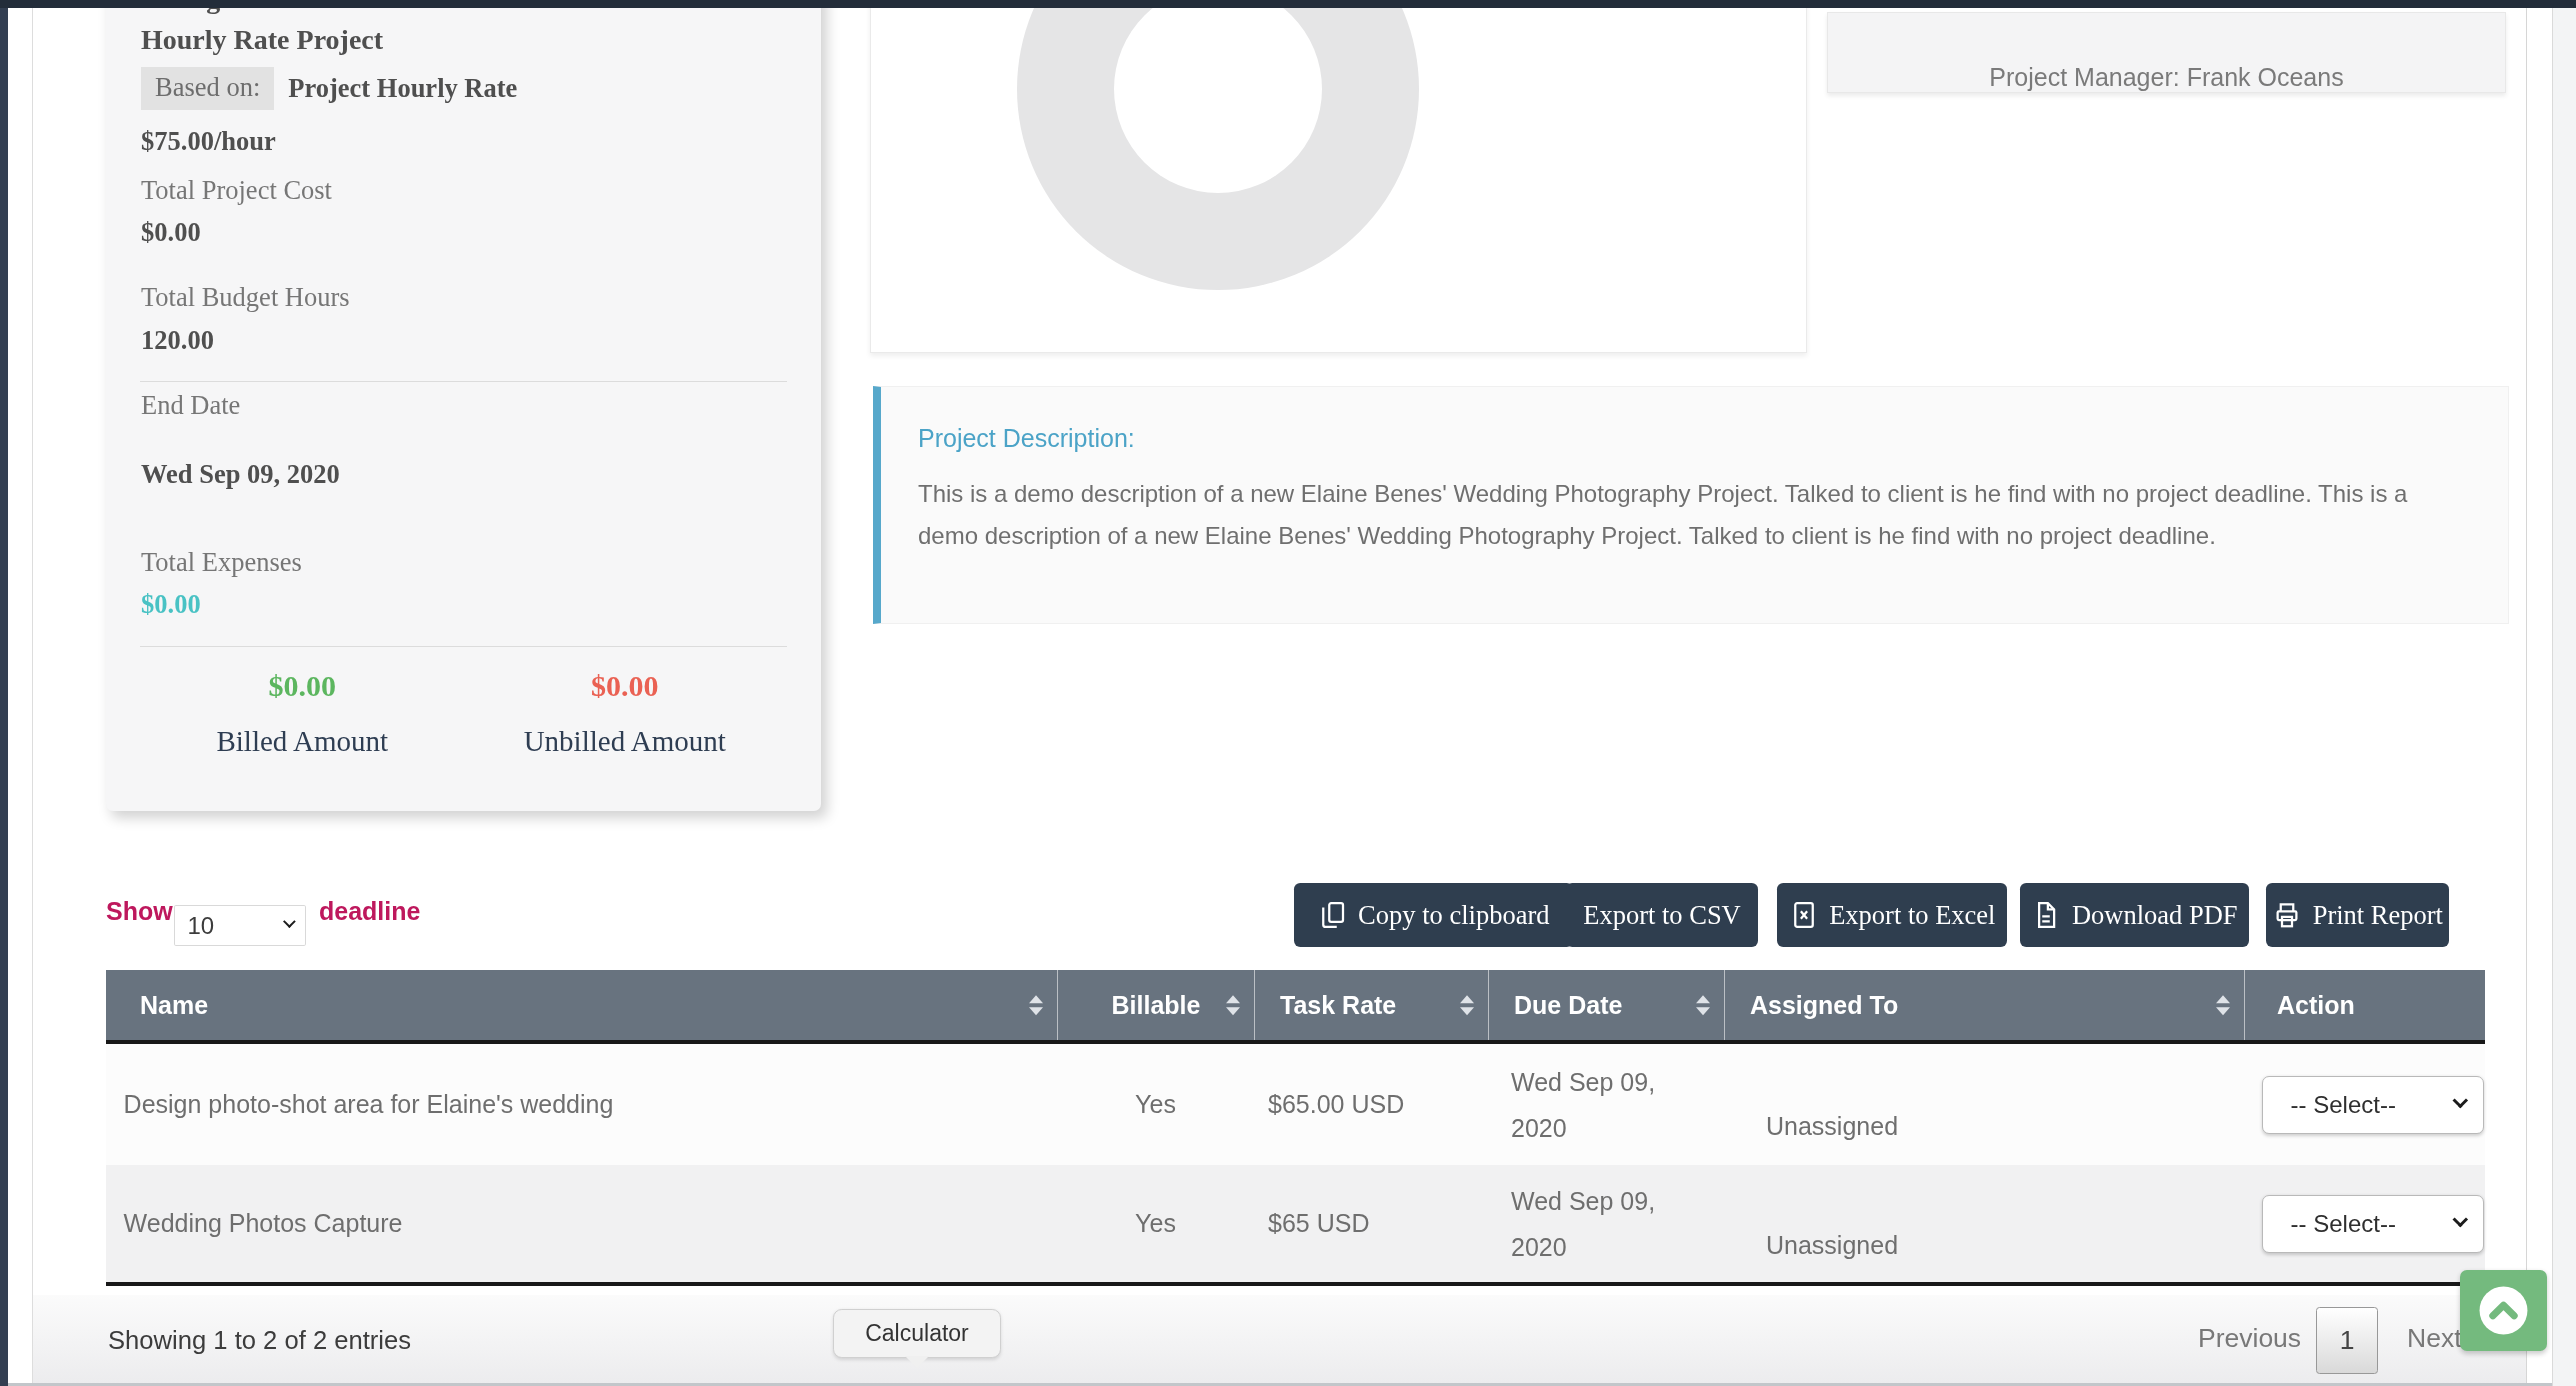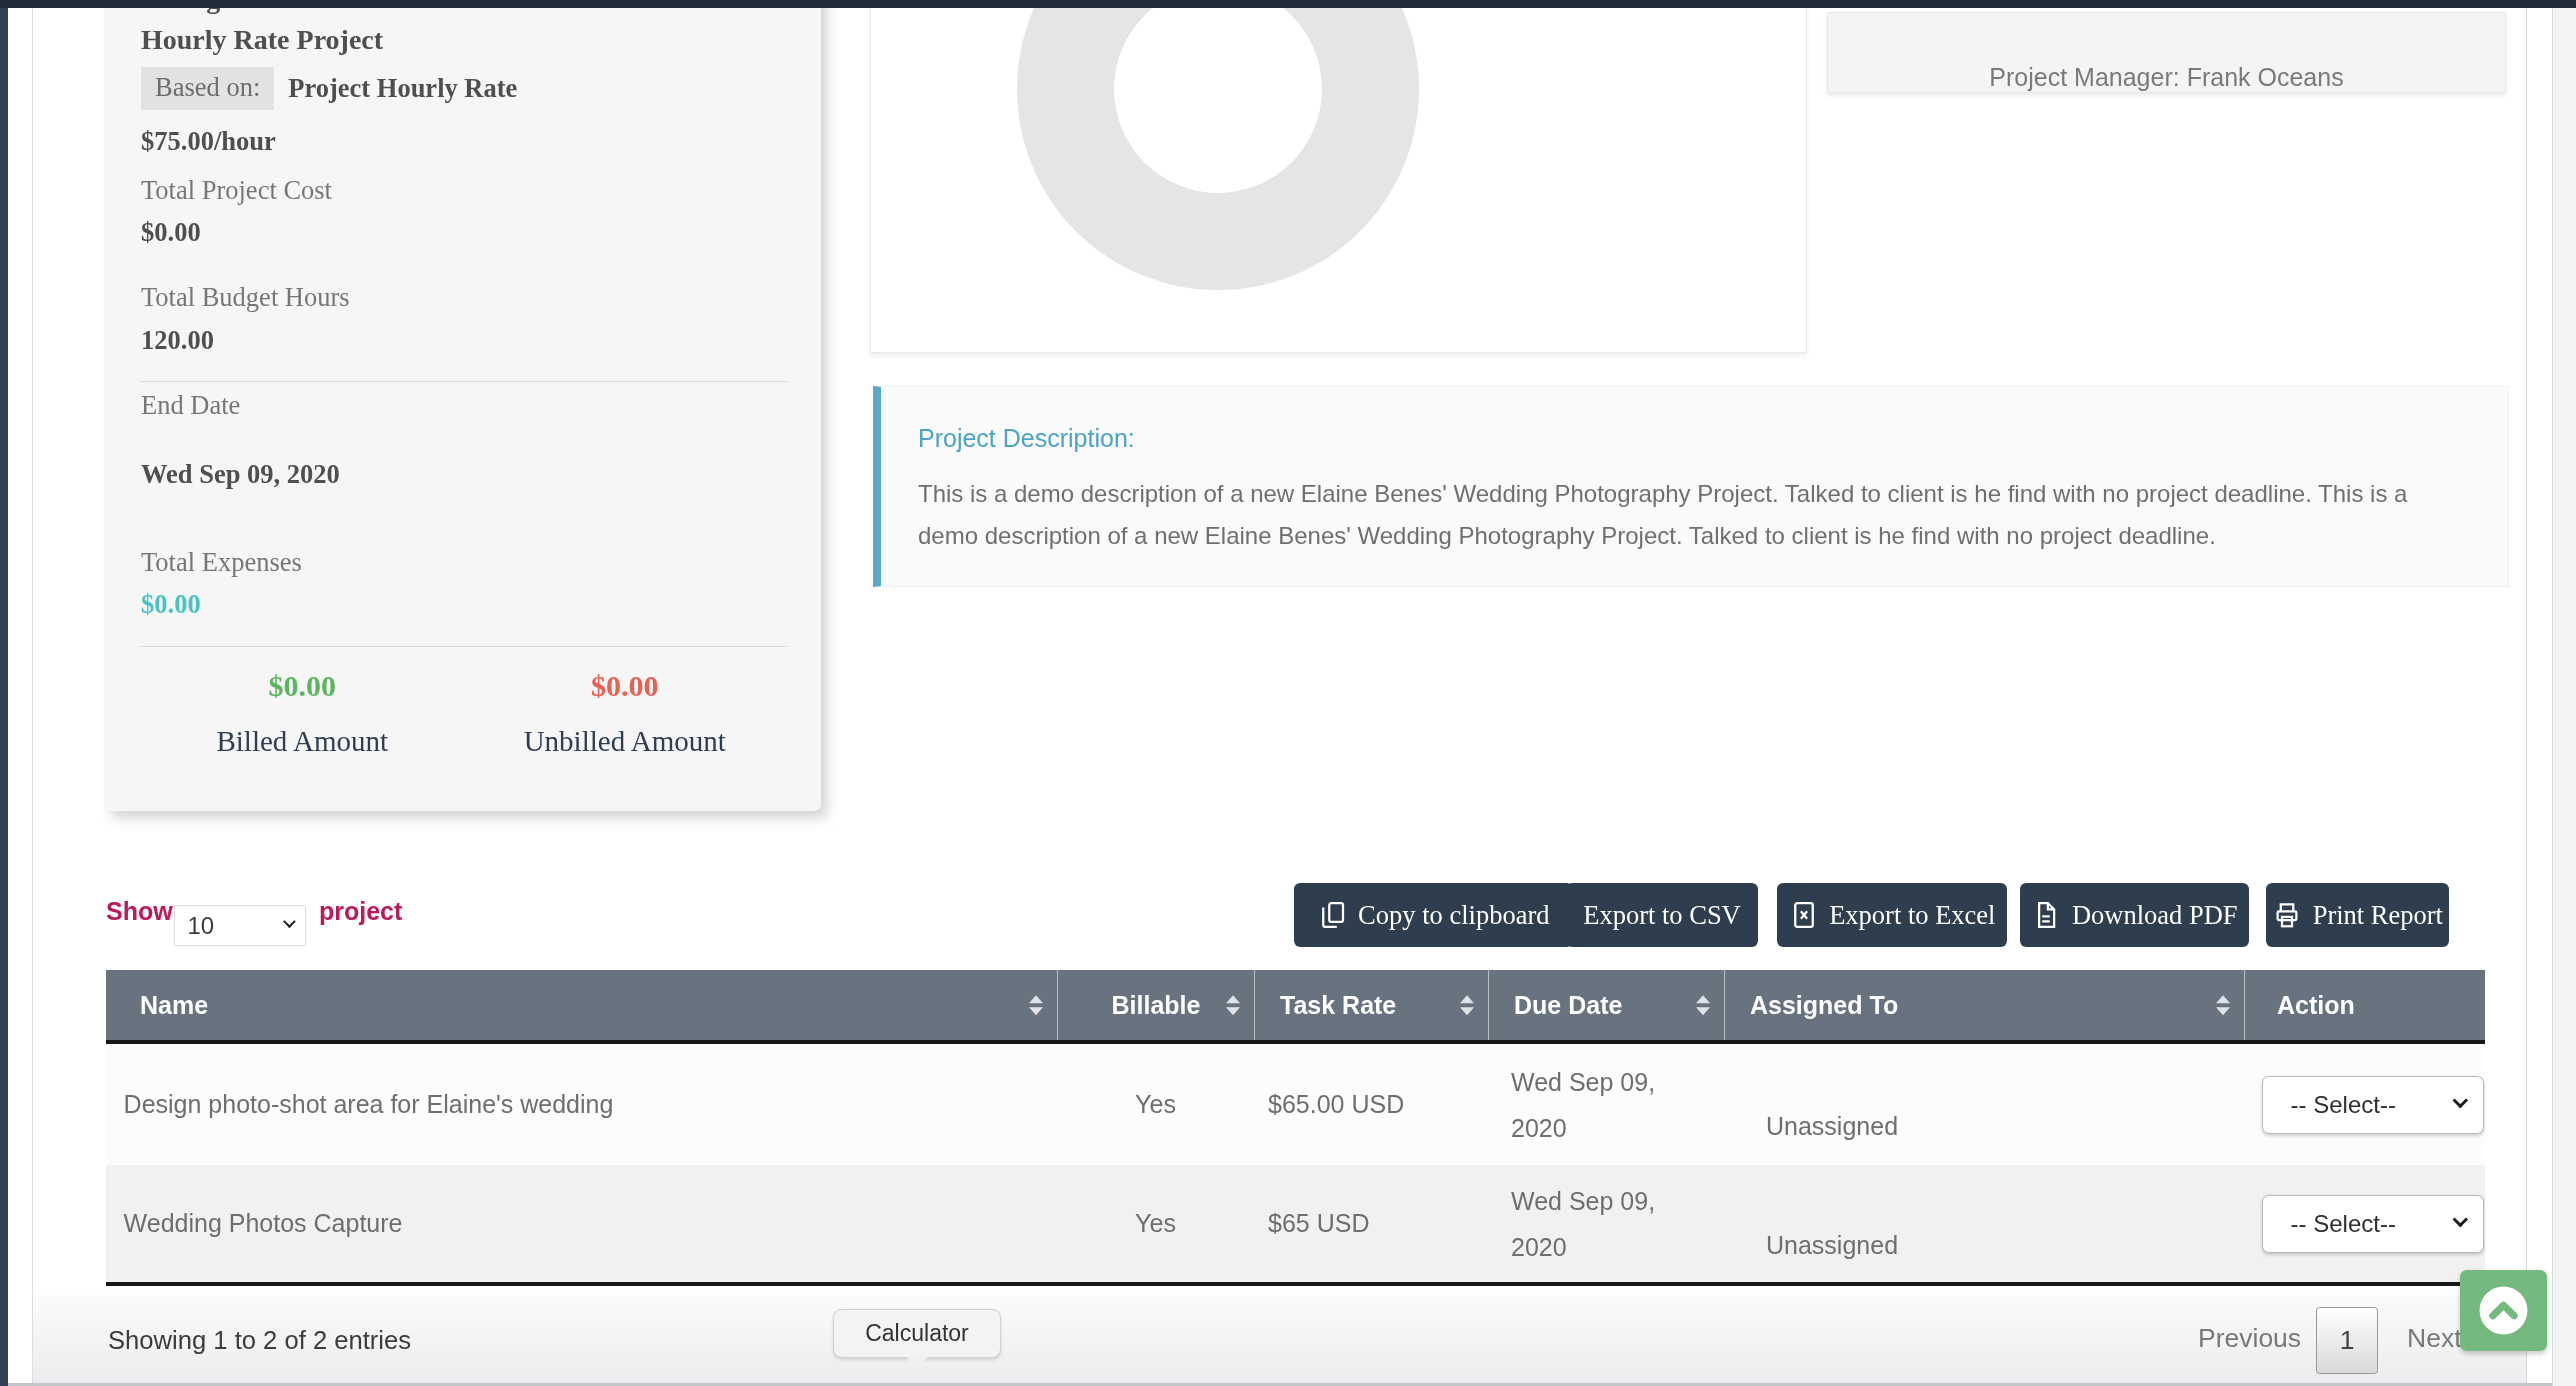--- a/index.html
+++ b/index.html
@@ -42,21 +42,21 @@
   .donut-hole { position:absolute; left:97px; top:97px; width:208px; height:208px;
     border-radius:50%; background:#ffffff; }
 
   
   .pm-card { position:absolute; left:1827px; top:12.4px; width:679px; height:81px;
     background:#f4f4f5; border:0.9px solid #e8e8e8; box-shadow:0 2.6px 4.4px rgba(0,0,0,0.08);
     display:flex; align-items:flex-end; justify-content:center; }
   .pm-text { font-size:25px; color:#7a7a7a; }
 
   
-  .desc-panel { position:absolute; left:873px; top:386px; width:1636px; height:201px;
+  .desc-panel { position:absolute; left:873px; top:386px; width:1636px; height:238px;
     background:#fafafa; border:0.9px solid #f0f0f0; border-left:8.8px solid #57a8cb;
     padding:35px 44px 0 37px; }
   .desc-title { font-size:25px; color:#4ba3c7; line-height:32px; }
   .desc-body { margin-top:19.4px; font-size:24px; color:#6f6f6f; line-height:42px; }
 
   
   .show-label, .entries-label { position:absolute; top:894px; font-size:25px; color:#be185d; line-height:35px;font-weight:bold; }
   .show-label { left:106px; }
   .entries-label { left:319px; }
   .sel-wrap { position:absolute; }
@@ -172,21 +172,21 @@
     <div class="desc-body">This is a demo description of a new Elaine Benes' Wedding Photography Project. Talked to client is he find with no project deadline. This is a demo description of a new Elaine Benes' Wedding Photography Project. Talked to client is he find with no project deadline.</div>
   </div>
 
   <span class="show-label">Show</span>
   <div class="sel-wrap page-size-wrap">
     <select>
       <option>10</option>
     </select>
     <span class="chev" style="width:8.8px;height:8.8px;border-width:2.6px;top:12.4px;right:12.4px;"></span>
   </div>
-  <span class="entries-label">project</span>
+  <span class="entries-label">deadline</span>
 
   <button class="ex-btn" style="left:1294px;width:279px;">
     <svg class="bicon" viewBox="0 0 24 24">
       <rect x="9" y="2.5" width="11" height="15" rx="1.5"></rect>
       <path d="M15 21.5 H6 a1.8 1.8 0 0 1 -1.8 -1.8 V6"></path>
     </svg>
     <span>Copy to clipboard</span>
   </button>
   <button class="ex-btn" style="left:1566px;width:192px;">
     <span>Export to CSV</span>

